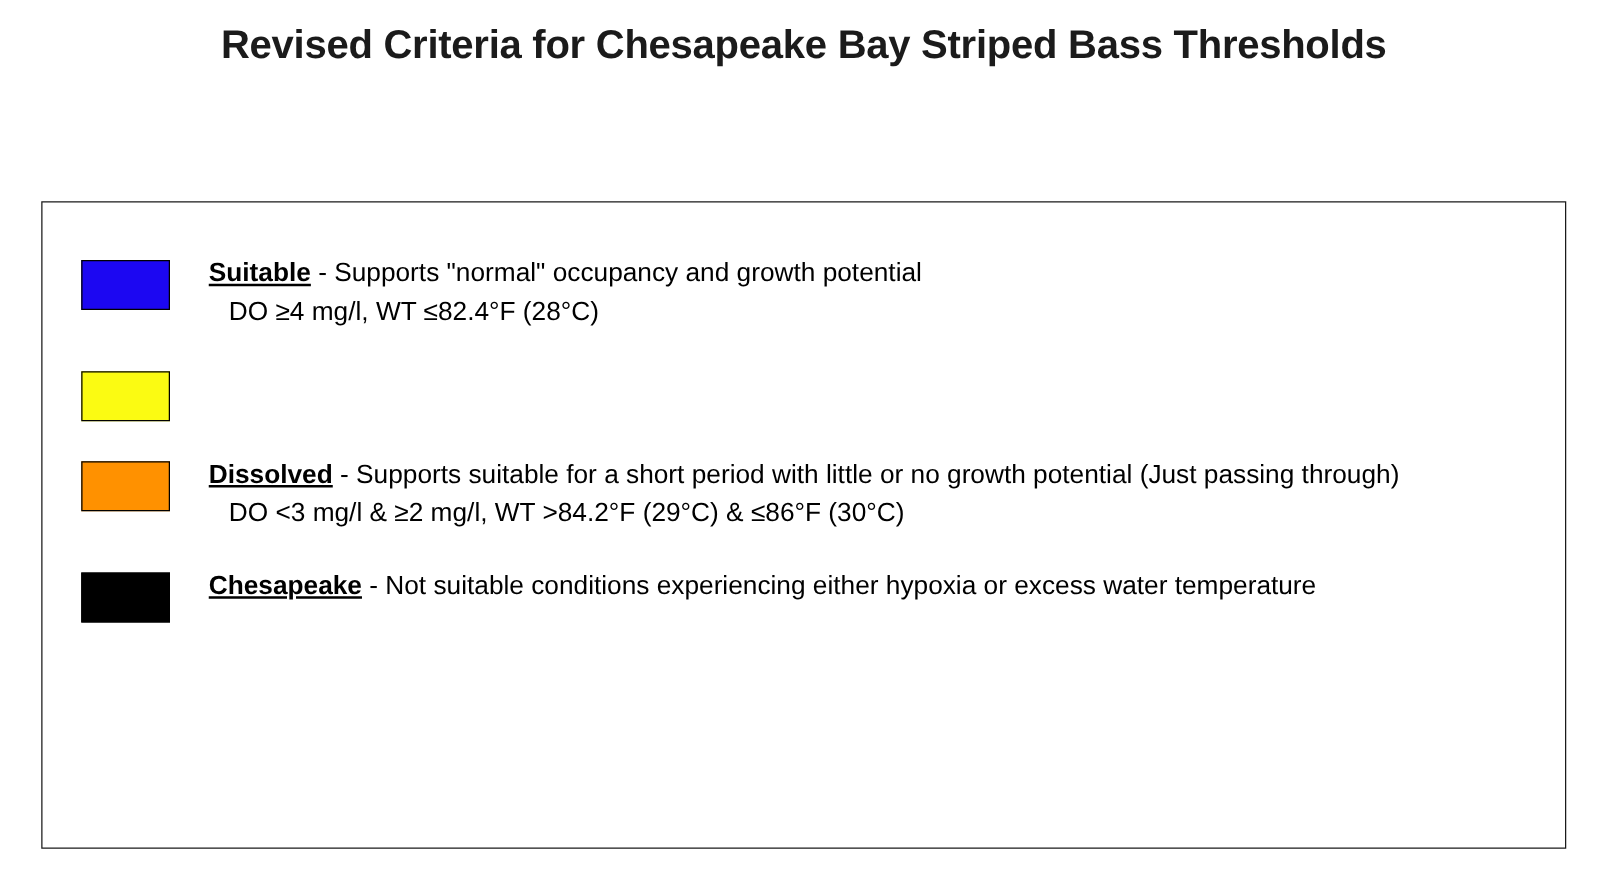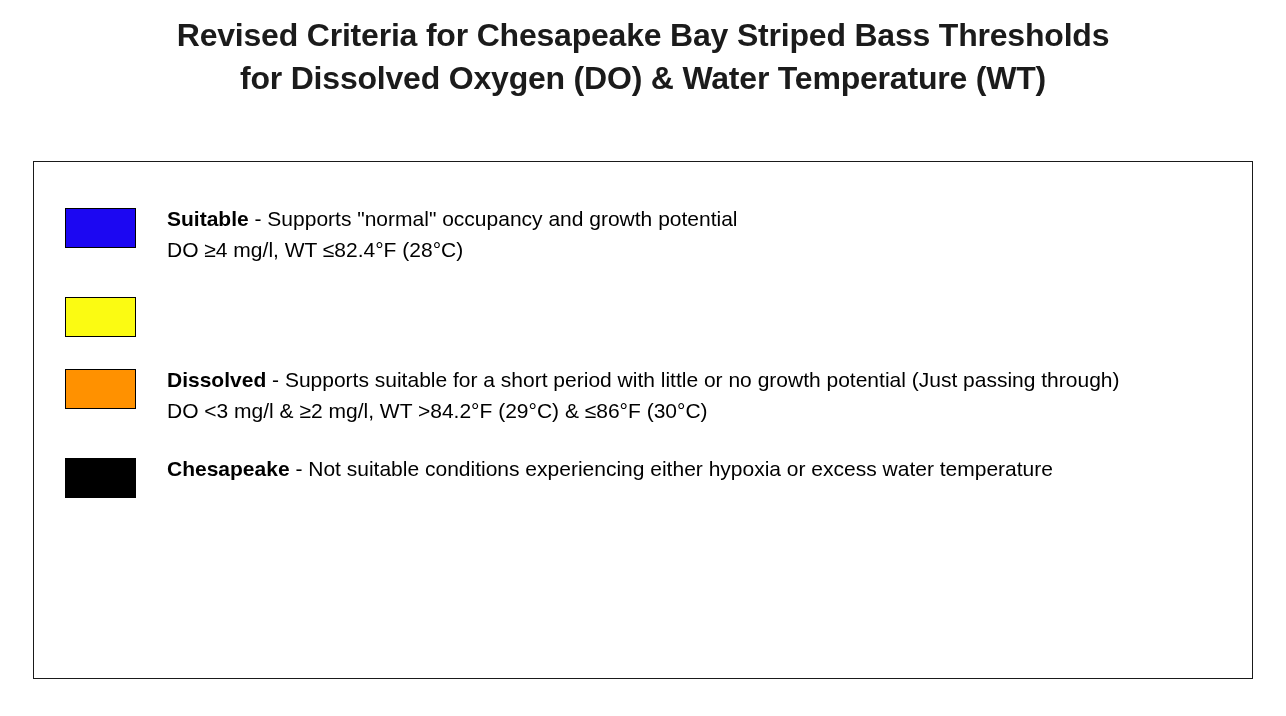--- a/index.html
+++ b/index.html
@@ -69,33 +69,34 @@
   }
   .row-text {
     margin-left: 31px;
     font-size: 21px;
     line-height: 30.5px;
     color: #000000;
     max-width: 1060px;
   }
   .row-text .cat {
     font-weight: bold;
+    text-decoration: underline;
   }
   .row-sub {
     display: block;
+    margin-left: 16px;
   }
 </style>
 </head>
 <body>
 
 <div class="slide">
 
   <div class="title-block">
     <div class="title-line">Revised Criteria for Chesapeake Bay Striped Bass Thresholds</div>
-    <div class="title-line">for Dissolved Oxygen (DO) &amp; Water Temperature (WT)</div>
   </div>
 
   <div class="legend-box">
     <div class="legend-rows">
 
       <div class="legend-row">
         <div class="swatch" style="background-color: rgb(28, 7, 242);"></div>
         <div class="row-text">
           <span class="cat">Suitable</span><span> - Supports "normal" occupancy and growth potential</span>
           <span class="row-sub">DO ≥4 mg/l, WT ≤82.4°F (28°C)</span>

